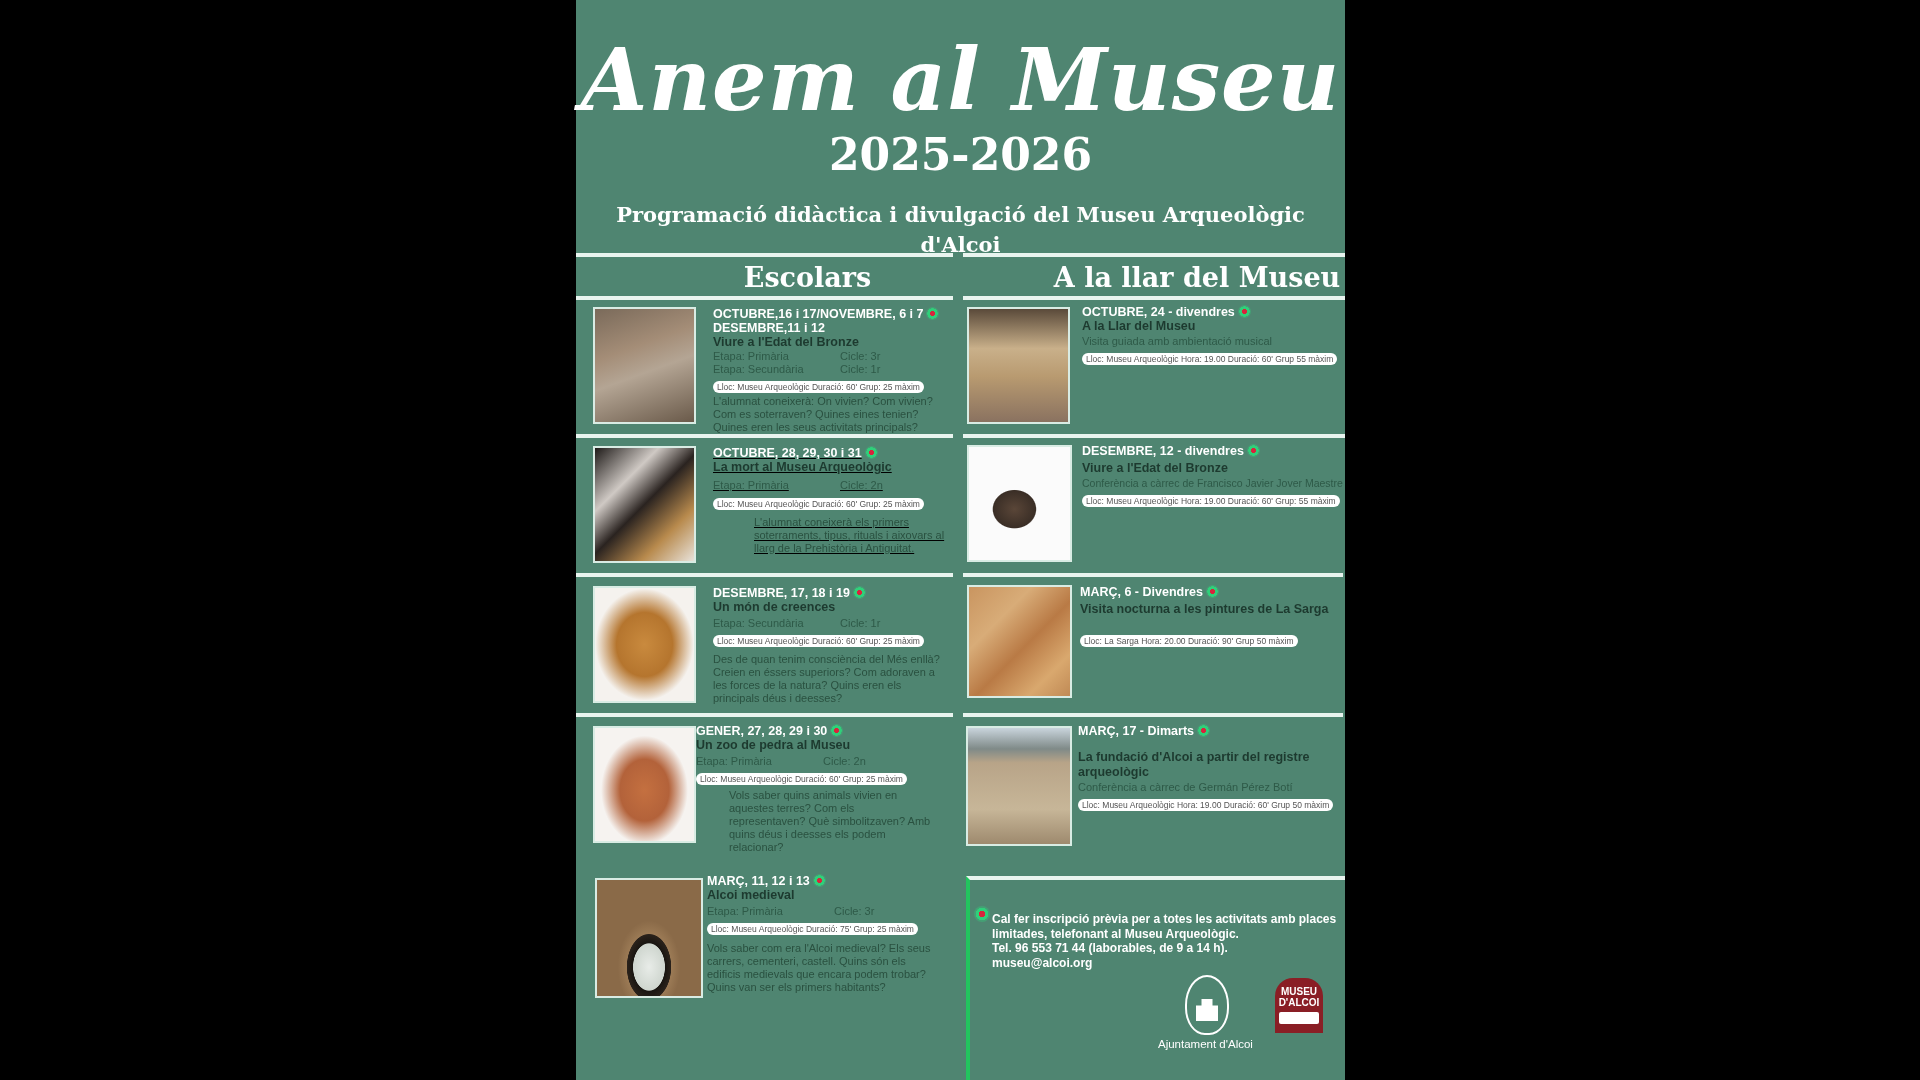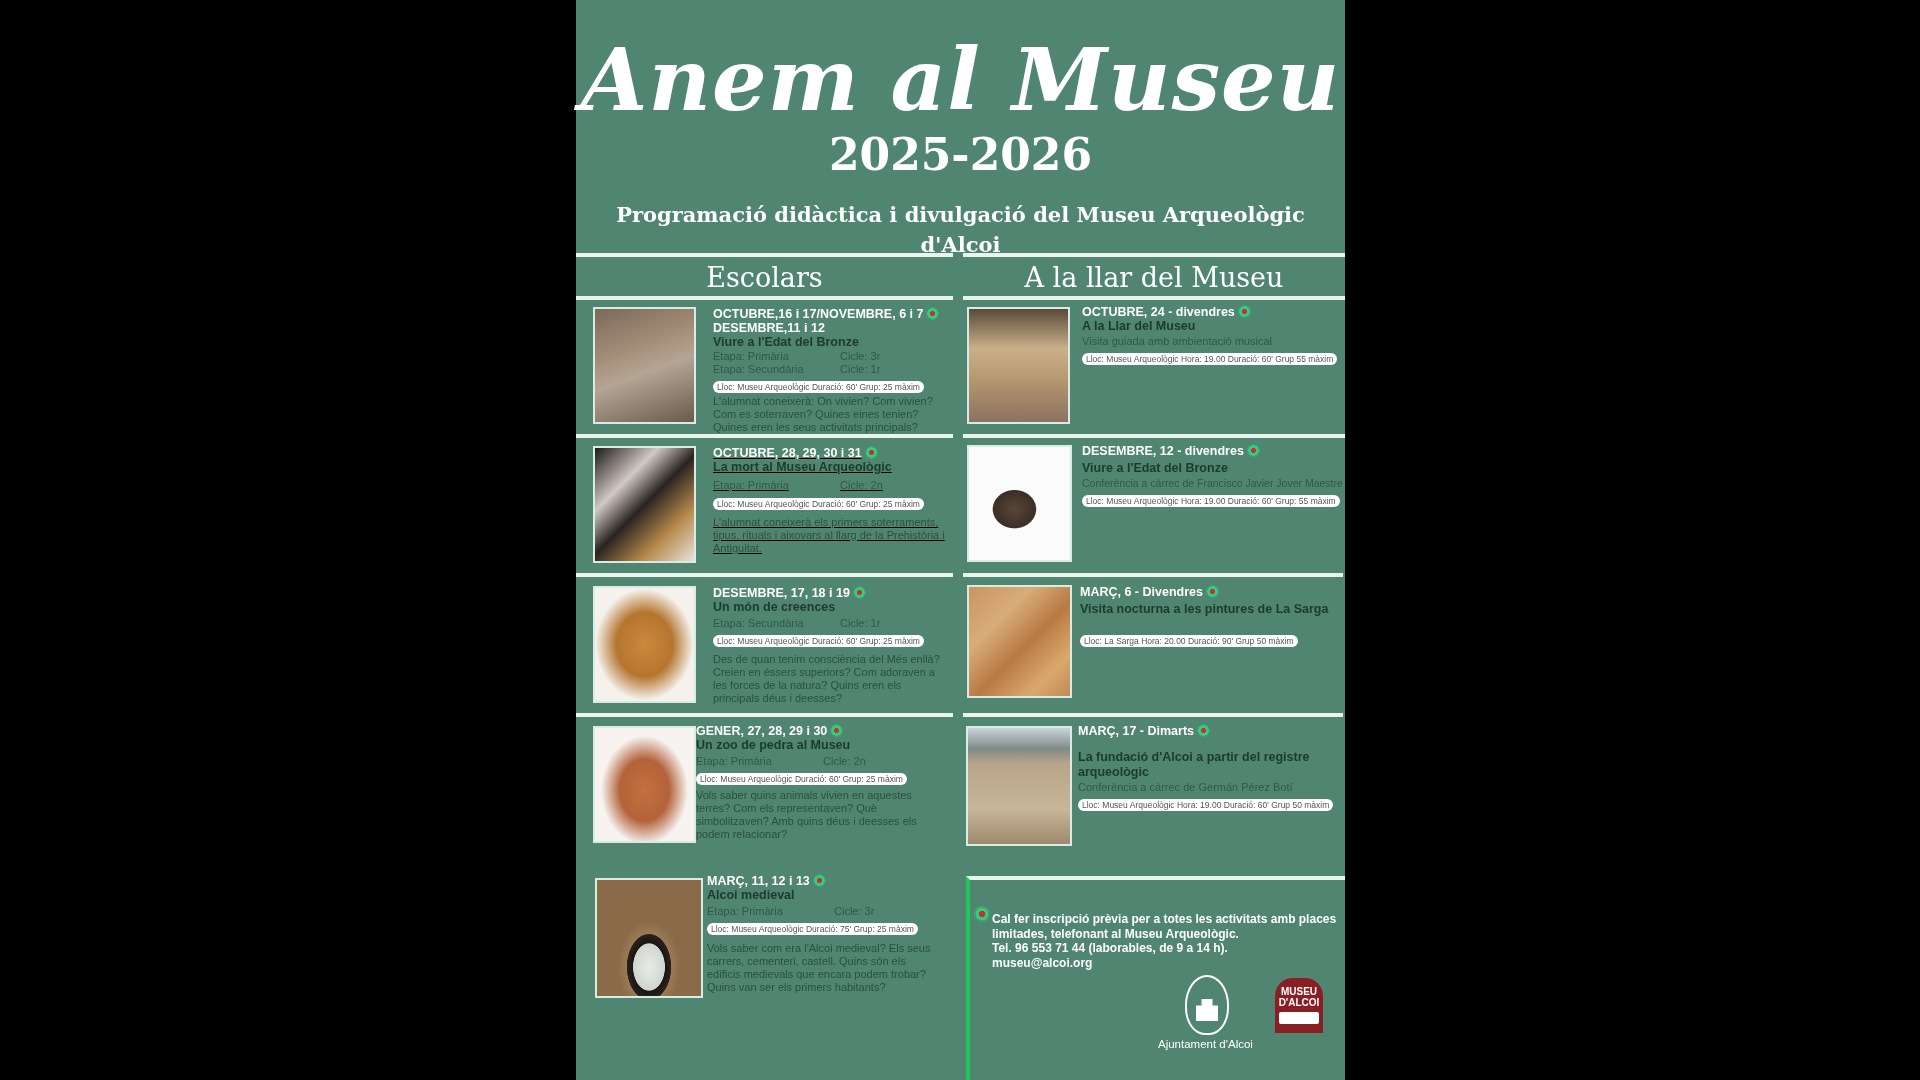--- a/index.html
+++ b/index.html
@@ -2,21 +2,21 @@
 <html><head>
 <meta charset="utf-8">
 <style>
   html,body{margin:0;padding:0;}
   body{width:1920px;height:1080px;background:#000;position:relative;overflow:hidden;font-family:"Liberation Sans",sans-serif;}
   .poster{position:absolute;left:576px;top:0;width:769px;height:1080px;background:#4f8571;}
   .title{position:absolute;left:0;top:30px;width:769px;text-align:center;color:#fff;font-family:"DejaVu Serif",serif;font-weight:bold;font-size:86px;letter-spacing:1px;line-height:100px;font-style:italic;}
   .year{position:absolute;left:0;top:130px;width:769px;text-align:center;color:#fff;font-family:"DejaVu Serif",serif;font-weight:bold;font-size:44px;line-height:50px;}
   .subtitle{position:absolute;left:0;top:200px;width:769px;text-align:center;color:#fff;font-family:"DejaVu Serif",serif;font-weight:bold;font-size:21px;line-height:30px;}
   .hline{position:absolute;height:4px;background:#e9f4ef;}
-  .sec-head{position:absolute;top:260px;height:36px;line-height:36px;text-align:center;color:#fff;font-family:"DejaVu Serif",serif;font-weight:normal;font-size:27px;}
+  .sec-head{position:absolute;top:260px;height:36px;line-height:36px;text-align:center;color:#fff;font-family:"DejaVu Serif",serif;font-weight:bold;font-size:27px;padding-left:43px;}
   .thumb{position:absolute;width:103px;height:117px;border:2px solid #d9ece4;box-sizing:border-box;overflow:hidden;}
   .card{position:absolute;}
   .date{color:#fff;font-weight:bold;font-size:12.5px;line-height:14px;white-space:nowrap;}
   .flower{display:inline-block;width:13px;height:13px;border-radius:50%;background:radial-gradient(circle,#d7263d 0 28%,#2fd07a 30% 55%,rgba(47,208,122,.35) 57% 100%);vertical-align:-2px;margin-left:3px;}
   .act{color:#1d3a2f;font-weight:bold;font-size:12.5px;line-height:15px;}
   .meta{color:#2e5a48;font-size:11px;line-height:13px;display:flex;gap:12px;}
   .meta span:first-child{width:115px;display:inline-block;}
   .pill{display:inline-block;background:#fff;border-radius:6px;color:#555;font-size:8.5px;line-height:12px;padding:0 4px;margin:3px 0 2px 0;white-space:nowrap;}
   .desc{color:#2a5140;font-size:11px;line-height:13px;}
   .speaker{color:#2e5a48;font-size:11px;line-height:14px;}
@@ -68,21 +68,21 @@
 
   <div class="thumb" style="left:17px;top:446px;background:linear-gradient(135deg,#1e1a18 0%,#cfc9c4 30%,#2a2320 50%,#b88a4d 75%,#e8e2da 100%);"></div>
   <div class="card" style="left:137px;top:446px;width:235px;text-decoration:underline;">
     <div class="date"><span>OCTUBRE, 28, 29, 30 i 31</span><span class="flower"></span></div>
     <div class="act">La mort al Museu Arqueològic</div>
     <div class="meta" style="margin-top:4px;">
         <span>Etapa: Primària</span>
         <span>Cicle: 2n</span>
       </div>
     <div class="pill" style="margin-top:6px;">Lloc: Museu Arqueològic    Duració: 60'    Grup: 25 màxim</div>
-    <div class="desc" style="margin-top:4px;">L'alumnat coneixerà els primers soterraments, tipus, rituals i aixovars al llarg de la Prehistòria i Antiguitat.</div>
+    <div class="desc" style="margin-top:4px;margin-left:41px;">L'alumnat coneixerà els primers soterraments, tipus, rituals i aixovars al llarg de la Prehistòria i Antiguitat.</div>
   </div>
 
   <div class="thumb" style="left:17px;top:586px;background:radial-gradient(ellipse at 50% 50%,#c98a3e 0%,#b5752e 40%,#f5f2ee 70%);"></div>
   <div class="card" style="left:137px;top:586px;width:235px;">
     <div class="date"><span>DESEMBRE, 17, 18 i 19</span><span class="flower"></span></div>
     <div class="act">Un món de creences</div>
     <div class="meta" style="margin-top:2px;">
         <span>Etapa: Secundària</span>
         <span>Cicle: 1r</span>
       </div>
@@ -92,21 +92,21 @@
 
   <div class="thumb" style="left:17px;top:726px;background:radial-gradient(ellipse at 50% 55%,#c47040 0%,#b3623a 35%,#f6f3f0 62%);"></div>
   <div class="card" style="left:120px;top:724px;width:235px;">
     <div class="date"><span>GENER, 27, 28, 29 i 30</span><span class="flower"></span></div>
     <div class="act">Un zoo de pedra al Museu</div>
     <div class="meta" style="margin-top:2px;">
         <span>Etapa: Primària</span>
         <span>Cicle:  2n</span>
       </div>
     <div class="pill" style="margin-top:3px;">Lloc: Museu Arqueològic   Duració: 60'   Grup: 25 màxim</div>
-    <div class="desc" style="margin-top:2px;">Vols saber quins animals vivien en aquestes terres? Com els representaven? Què simbolitzaven? Amb quins déus i deesses els podem relacionar?</div>
+    <div class="desc" style="margin-top:2px;margin-left:33px;">Vols saber quins animals vivien en aquestes terres? Com els representaven? Què simbolitzaven? Amb quins déus i deesses els podem relacionar?</div>
   </div>
 
   <div class="thumb" style="left:19px;top:878px;width:108px;height:120px;background:radial-gradient(ellipse 30% 40% at 50% 75%,#e8ece8 0%,#cfd6cf 50%,#1a1612 52%,#2a221b 70%,#9b7a55 72%,#8a6a48 100%);"></div>
   <div class="card" style="left:131px;top:874px;width:235px;">
     <div class="date"><span>MARÇ, 11, 12 i 13</span><span class="flower"></span></div>
     <div class="act">Alcoi medieval</div>
     <div class="meta" style="margin-top:2px;">
         <span>Etapa: Primària</span>
         <span>Cicle:  3r</span>
       </div>

